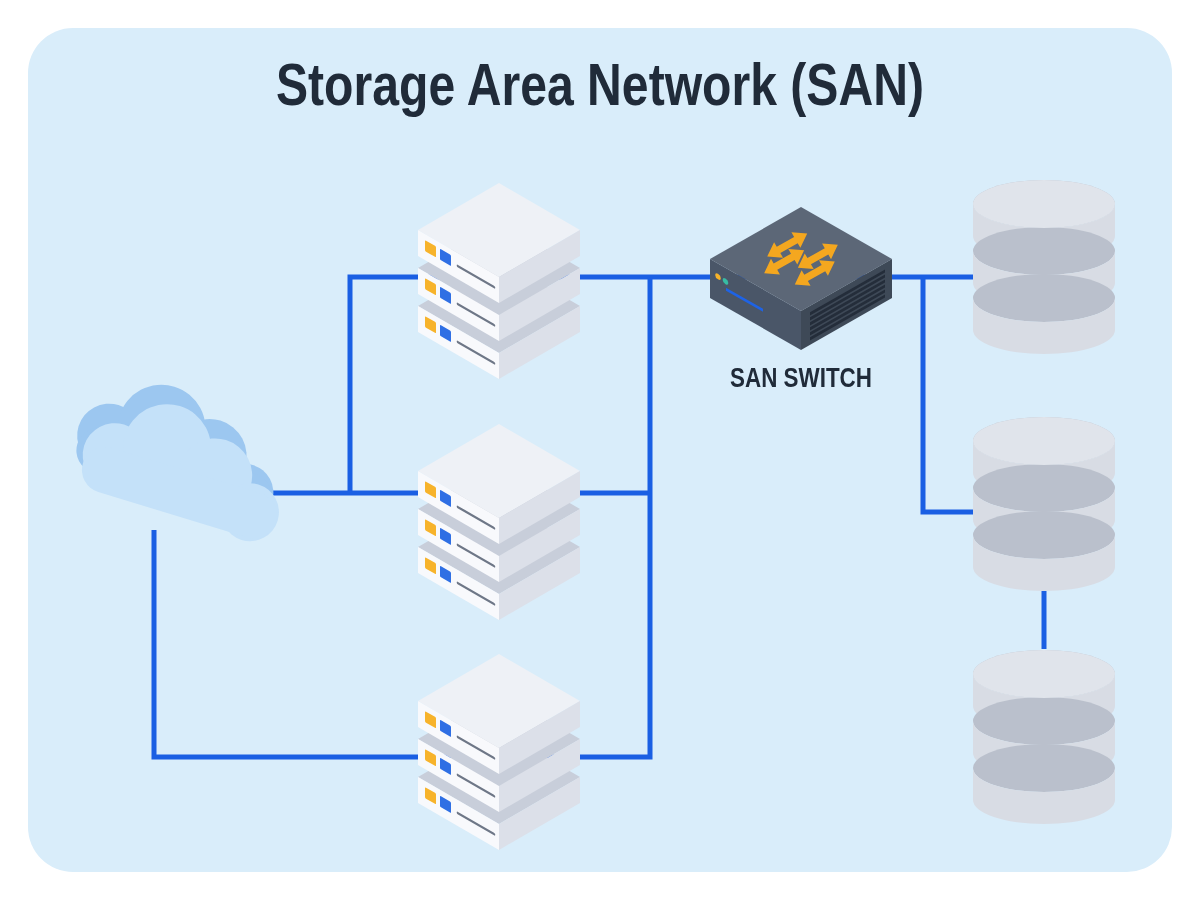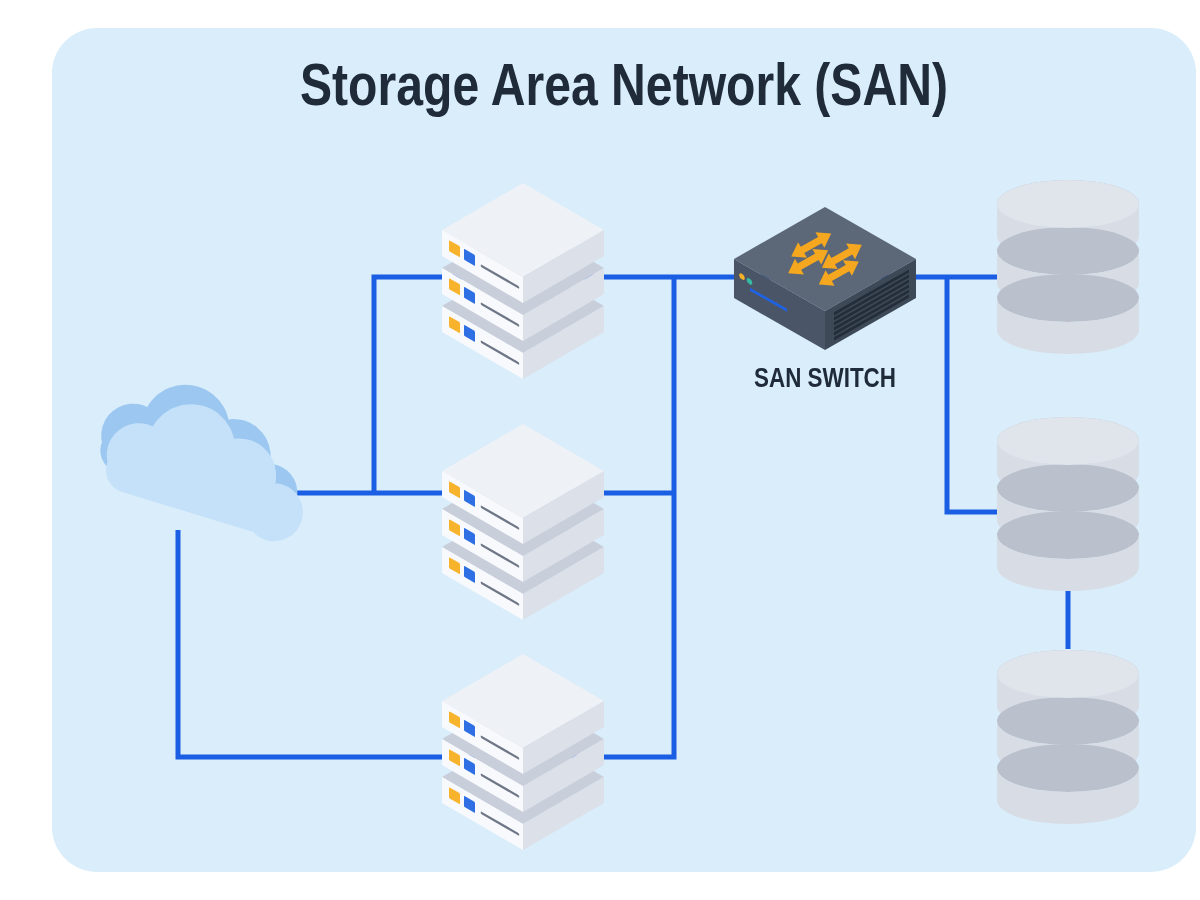--- a/index.html
+++ b/index.html
@@ -1,17 +1,17 @@
 <!DOCTYPE html>
 <html><head>
 <meta charset="utf-8">
 <style>
   html,body{margin:0;padding:0;background:#ffffff;width:1200px;height:900px;overflow:hidden;
     font-family:"Liberation Sans", sans-serif;}
-  .stage{position:relative;width:984px;height:900px;padding-left:24px;}
+  .stage{position:relative;width:984px;height:900px;}
   svg{display:block}
   text{font-family:"Liberation Sans","DejaVu Sans",sans-serif;}
 </style>
 </head>
 <body>
 
 <div class="stage">
 <svg width="1200" height="900" viewBox="0 0 1200 900">
 
   <defs>

